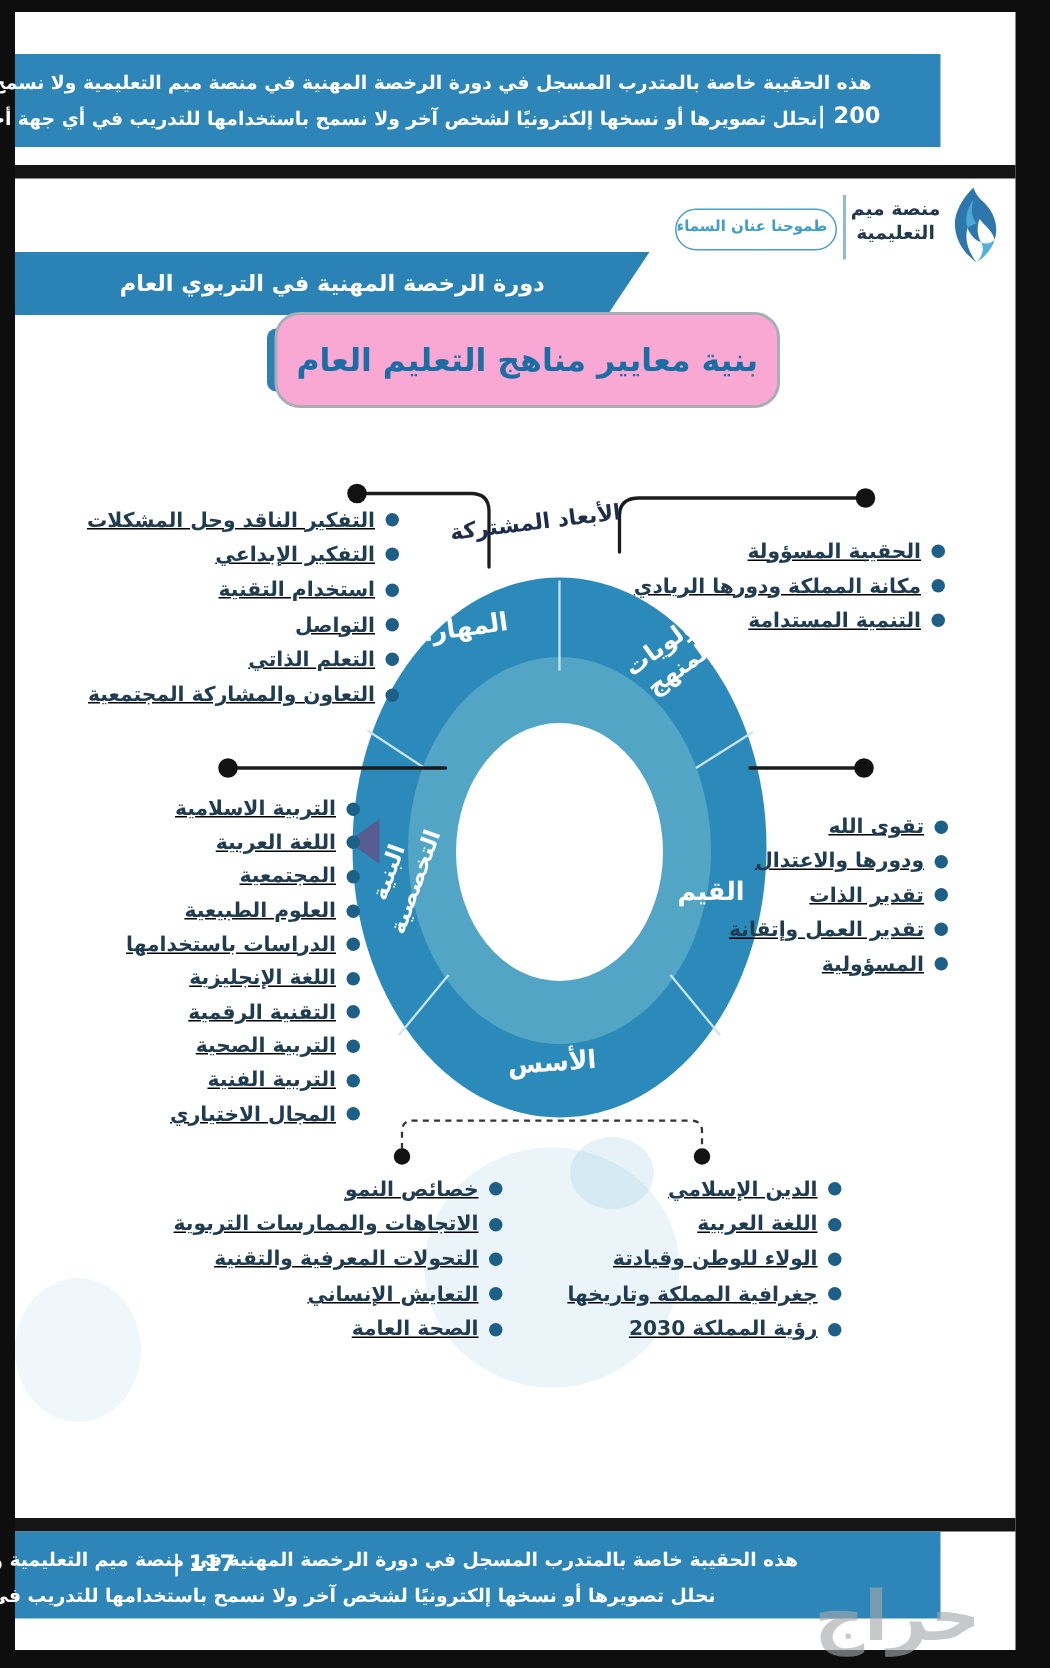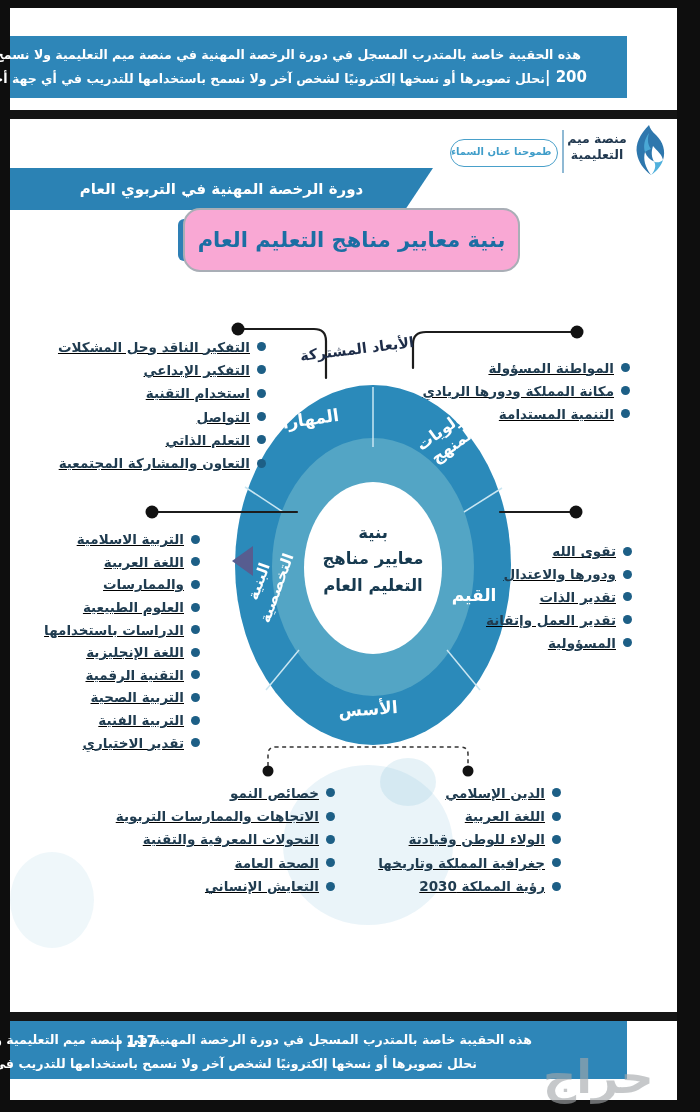--- a/index.html
+++ b/index.html
@@ -55,21 +55,21 @@
   .center-text{left:298px;top:520px;width:150px;color:#173a50;font-size:16.5px;font-weight:bold;
           text-align:center;line-height:1.6;z-index:2;direction:rtl;}
 
   
   .blist{direction:rtl;z-index:2;}
   .blist .row{display:flex;align-items:center;gap:7px;height:var(--rh,23.3px);text-decoration:underline;}
   .blist .dot{width:9px;height:9px;border-radius:50%;background:#1d5f86;flex:0 0 auto;}
   .blist .txt{color:#203c50;font-size:13.5px;font-weight:bold;white-space:nowrap;}
   .list-skills{right:434px;top:335px;}
   .list-priorities{right:70px;top:356px;--rh:23px;}
-  .list-specialized{right:500px;top:528px;margin-left:10px;--rh:22.6px;}
+  .list-specialized{right:460px;top:528px;margin-left:10px;--rh:22.6px;}
   .list-values{right:68px;top:540px;--rh:22.8px;}
   .list-foundations-left{right:365px;top:781px;--rh:23.4px;}
   .list-foundations-right{right:139px;top:781px;--rh:23.4px;}
 
   .watermark{left:543px;top:1050px;color:#a4a8ab;font-size:46px;font-weight:bold;opacity:.62;
           letter-spacing:1px;z-index:5;direction:rtl;}
   svg.overlay{position:absolute;left:0;top:0;z-index:1;}
 </style>
 </head>
 <body>
@@ -144,25 +144,20 @@
     <div>أولويات</div>
     <div>المنهج</div>
   </div>
   <div class="seg seg-values abs">القيم</div>
   <div class="seg seg-foundations abs">الأسس</div>
   <div class="seg seg-specialized abs">
     <div>البنية</div>
     <div>التخصصية</div>
   </div>
   <div class="dim-label abs">الأبعاد المشتركة</div>
-  <div class="center-text abs">
-    <div>بنية</div>
-    <div>معايير مناهج</div>
-    <div>التعليم العام</div>
-  </div>
 
   <div class="blist list-skills abs">
       <div class="row">
         <span class="dot"></span>
         <span class="txt">التفكير الناقد وحل المشكلات</span>
       </div>
       <div class="row">
         <span class="dot"></span>
         <span class="txt">التفكير الإبداعي</span>
       </div>
@@ -179,21 +174,21 @@
         <span class="txt">التعلم الذاتي</span>
       </div>
       <div class="row">
         <span class="dot"></span>
         <span class="txt">التعاون والمشاركة المجتمعية</span>
       </div>
     </div>
   <div class="blist list-priorities abs">
       <div class="row">
         <span class="dot"></span>
-        <span class="txt">المواطنة المسؤولة</span>
+        <span class="txt">الحقيبة المسؤولة</span>
       </div>
       <div class="row">
         <span class="dot"></span>
         <span class="txt">مكانة المملكة ودورها الريادي</span>
       </div>
       <div class="row">
         <span class="dot"></span>
         <span class="txt">التنمية المستدامة</span>
       </div>
     </div>
@@ -201,21 +196,21 @@
       <div class="row">
         <span class="dot"></span>
         <span class="txt">التربية الاسلامية</span>
       </div>
       <div class="row">
         <span class="dot"></span>
         <span class="txt">اللغة العربية</span>
       </div>
       <div class="row">
         <span class="dot"></span>
-        <span class="txt">والممارسات</span>
+        <span class="txt">المجتمعية</span>
       </div>
       <div class="row">
         <span class="dot"></span>
         <span class="txt">العلوم الطبيعية</span>
       </div>
       <div class="row">
         <span class="dot"></span>
         <span class="txt">الدراسات باستخدامها</span>
       </div>
       <div class="row">
@@ -229,21 +224,21 @@
       <div class="row">
         <span class="dot"></span>
         <span class="txt">التربية الصحية</span>
       </div>
       <div class="row">
         <span class="dot"></span>
         <span class="txt">التربية الفنية</span>
       </div>
       <div class="row">
         <span class="dot"></span>
-        <span class="txt">تقدير الاختياري</span>
+        <span class="txt">المجال الاختياري</span>
       </div>
     </div>
   <div class="blist list-values abs">
       <div class="row">
         <span class="dot"></span>
         <span class="txt">تقوى الله</span>
       </div>
       <div class="row">
         <span class="dot"></span>
         <span class="txt">ودورها والاعتدال</span>
@@ -269,25 +264,25 @@
       <div class="row">
         <span class="dot"></span>
         <span class="txt">الاتجاهات والممارسات التربوية</span>
       </div>
       <div class="row">
         <span class="dot"></span>
         <span class="txt">التحولات المعرفية والتقنية</span>
       </div>
       <div class="row">
         <span class="dot"></span>
+        <span class="txt">التعايش الإنساني</span>
+      </div>
+      <div class="row">
+        <span class="dot"></span>
         <span class="txt">الصحة العامة</span>
-      </div>
-      <div class="row">
-        <span class="dot"></span>
-        <span class="txt">التعايش الإنساني</span>
       </div>
     </div>
   <div class="blist list-foundations-right abs">
       <div class="row">
         <span class="dot"></span>
         <span class="txt">الدين الإسلامي</span>
       </div>
       <div class="row">
         <span class="dot"></span>
         <span class="txt">اللغة العربية</span>

